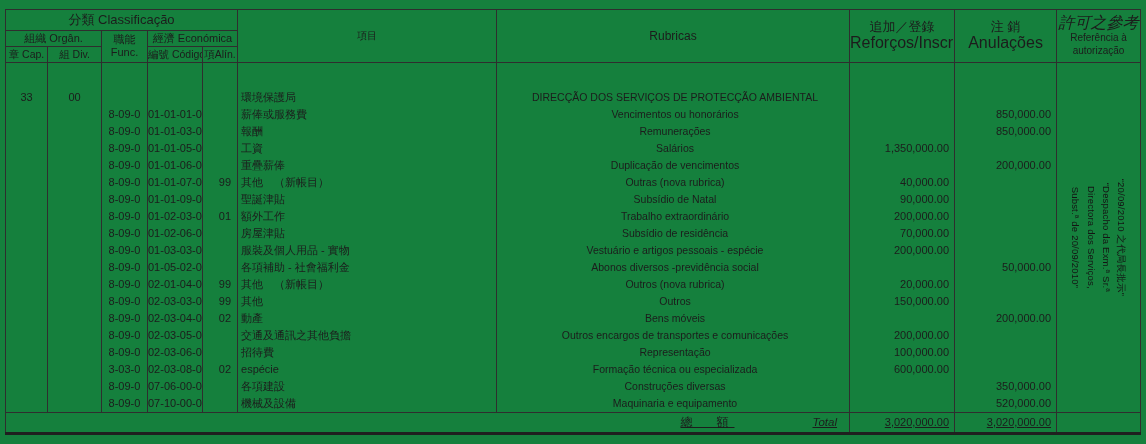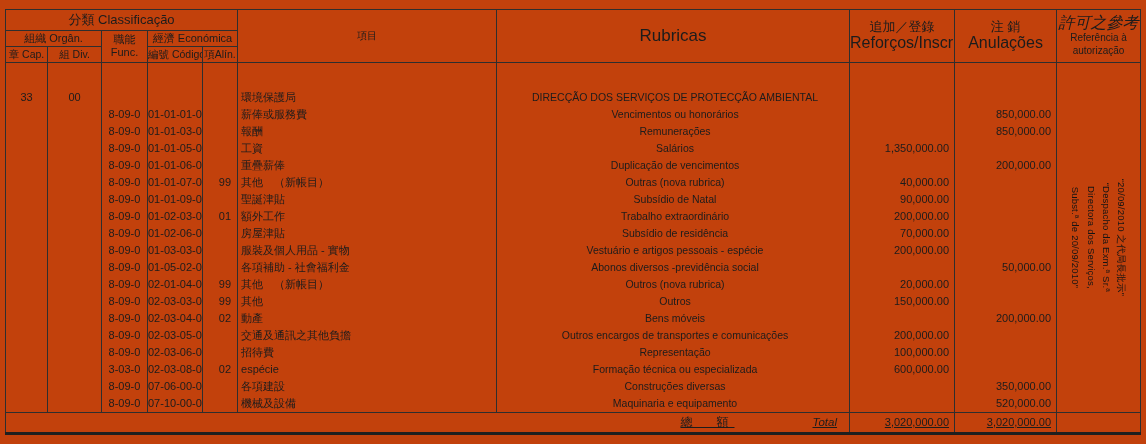--- a/index.html
+++ b/index.html
@@ -4,21 +4,21 @@
 <style>
   * { margin:0; padding:0; box-sizing:border-box; }
   html,body { width:1146px; height:444px; }
   body {
     position:relative;
     background:#fafaf7;
     font-family:"Liberation Sans","DejaVu Sans",sans-serif;
     color:#1c1c1c;
     overflow:hidden;
   }
-  .scan-page { position:absolute; left:0; top:0; width:1146px; height:444px; background:#c2410c; }
+  .scan-page { position:absolute; left:0; top:0; width:1146px; height:444px; background:#15803d; }
 
   table.budget {
     position:absolute; left:5px; top:9px;
     width:1136px;
     border-collapse:collapse;
     table-layout:fixed;
     background:transparent;
   }
   .budget th, .budget td {
     border:1px solid #2e2e2e;
@@ -93,21 +93,21 @@
     <col style="width:353px">
         <col style="width:105px">
         <col style="width:102px">
     <col style="width:84px">
   </colgroup>
 
   <thead>
     <tr class="h1">
       <th colspan="5">分類  Classificação</th>
       <th rowspan="3" style="font-size:10px;">項目</th>
-      <th rowspan="3" style="font-size:17px;">Rubricas</th>
+      <th rowspan="3" style="font-size:12px;">Rubricas</th>
       <th rowspan="3" class="money-head">
         <span class="zh">追加／登錄</span>
         <span class="pt">Reforços/Inscrições</span>
       </th>
       <th rowspan="3" class="money-head">
         <span class="zh">注 銷</span>
         <span class="pt">Anulações</span>
       </th>
       <th rowspan="3" class="ref-head">
         <span class="zh">許可之參考</span>

